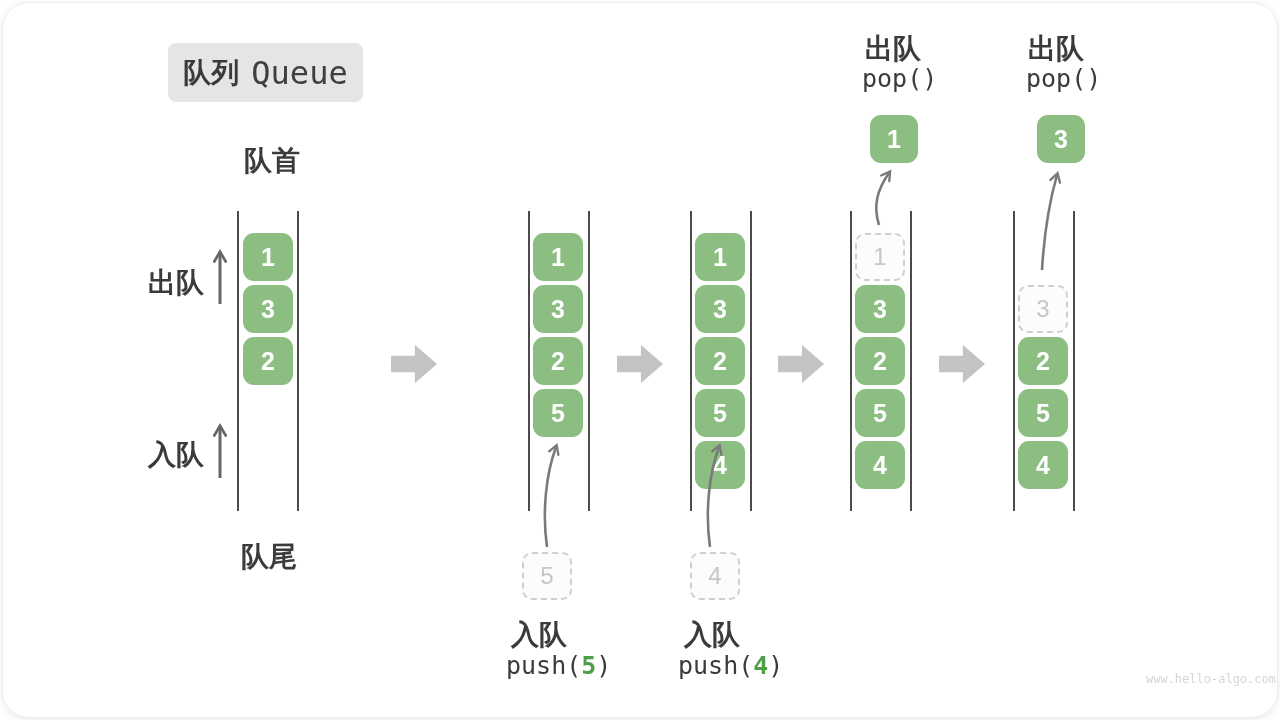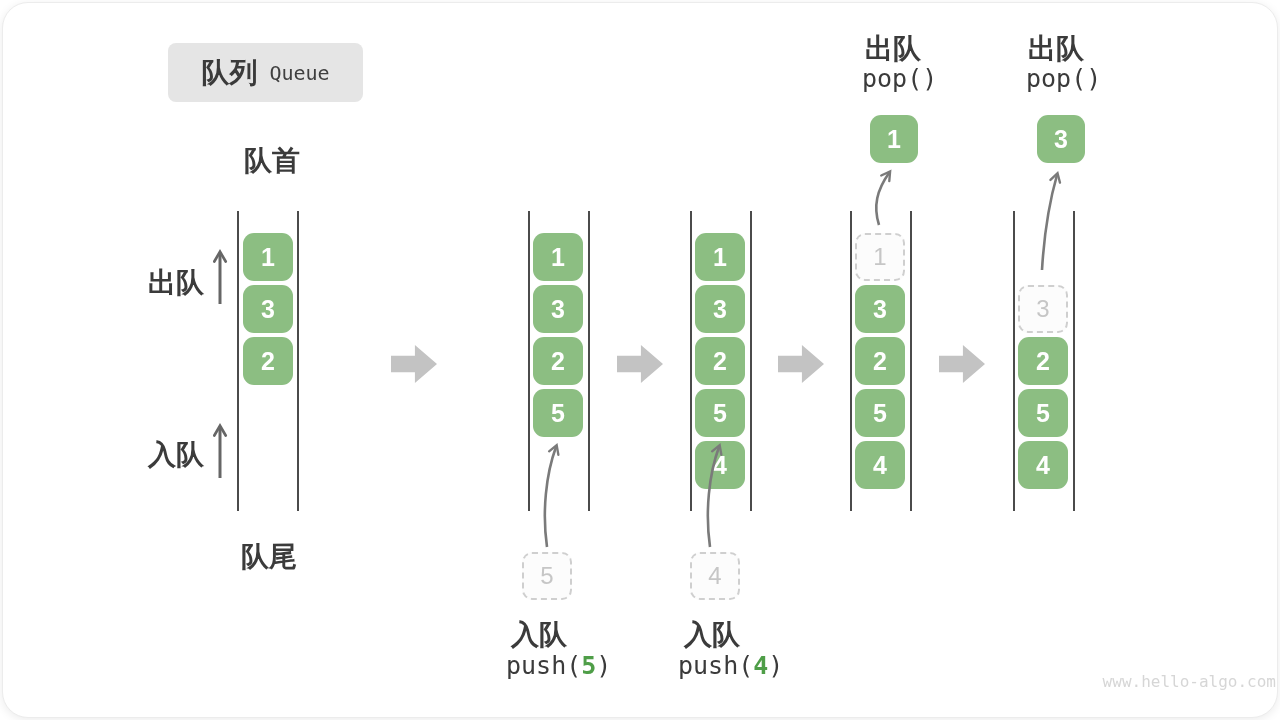--- a/index.html
+++ b/index.html
@@ -2,37 +2,37 @@
 <html><head>
 <meta charset="utf-8">
 <style>
   html,body{margin:0;padding:0;background:#ffffff;}
   .canvas{position:relative;width:1280px;height:720px;font-family:"Liberation Sans",sans-serif;overflow:hidden;padding-left:24px;}
   .card{position:absolute;left:2px;top:2px;width:1274px;height:714px;background:#ffffff;border:1px solid #ececec;border-radius:26px;box-shadow:0 2px 10px rgba(0,0,0,0.08);}
 
   
   .title-box{position:absolute;left:168px;top:43px;width:195px;height:59px;background:var(--title-bg);border-radius:8px;display:flex;align-items:center;justify-content:center;gap:12px;}
   .title-zh{font-size:28px;font-weight:bold;color:#3a3a3a;}
-  .title-en{font-family:"DejaVu Sans Mono",monospace;font-size:20px;color:#3f3f3f;}
+  .title-en{font-family:"DejaVu Sans Mono",monospace;font-size:32px;color:#3f3f3f;}
 
   
   .vline{position:absolute;top:211px;width:2px;height:300px;background:var(--line-dark);}
 
   .cell{position:absolute;width:50px;height:48px;border-radius:11px;background:var(--cell-green);color:#ffffff;font-size:25px;font-weight:bold;display:flex;align-items:center;justify-content:center;}
   .ghost{position:absolute;width:50px;height:48px;box-sizing:border-box;border:2px dashed #cfcfcf;border-radius:10px;background:#fcfcfc;color:var(--ghost-gray);font-size:24px;display:flex;align-items:center;justify-content:center;}
 
   .zh-label{position:absolute;font-size:28px;font-weight:bold;color:var(--text-dark);white-space:nowrap;}
   .code{position:absolute;font-family:"DejaVu Sans Mono",monospace;font-size:25px;color:var(--text-dark);white-space:nowrap;}
   .code .arg{color:var(--code-green);font-weight:bold;}
 
   .block-arrow{position:absolute;width:46px;height:38px;background:var(--block-gray);clip-path:polygon(0% 28%,52% 28%,52% 0%,100% 50%,52% 100%,52% 72%,0% 72%);}
 
   .overlay{position:absolute;left:0;top:0;width:1280px;height:720px;pointer-events:none;}
 
-  .watermark{position:absolute;right:28px;top:672px;font-family:"DejaVu Sans Mono",monospace;font-size:16px;color:#d6d6d6;}
+  .watermark{position:absolute;right:28px;top:672px;font-family:"DejaVu Sans Mono",monospace;font-size:12px;color:#d6d6d6;}
 </style>
 </head>
 <body>
 
 <div class="canvas" style="--cell-green: #8cbe82; --code-green: #4f9e48; --line-dark: #4b4b4b; --block-gray: #c3c3c3; --title-bg: #e5e5e5; --text-dark: #3b3b3b; --ghost-gray: #c6c6c6;">
   <div class="card"></div>
 
   <div class="title-box">
     <span class="title-zh">队列</span>
     <span class="title-en">Queue</span>

